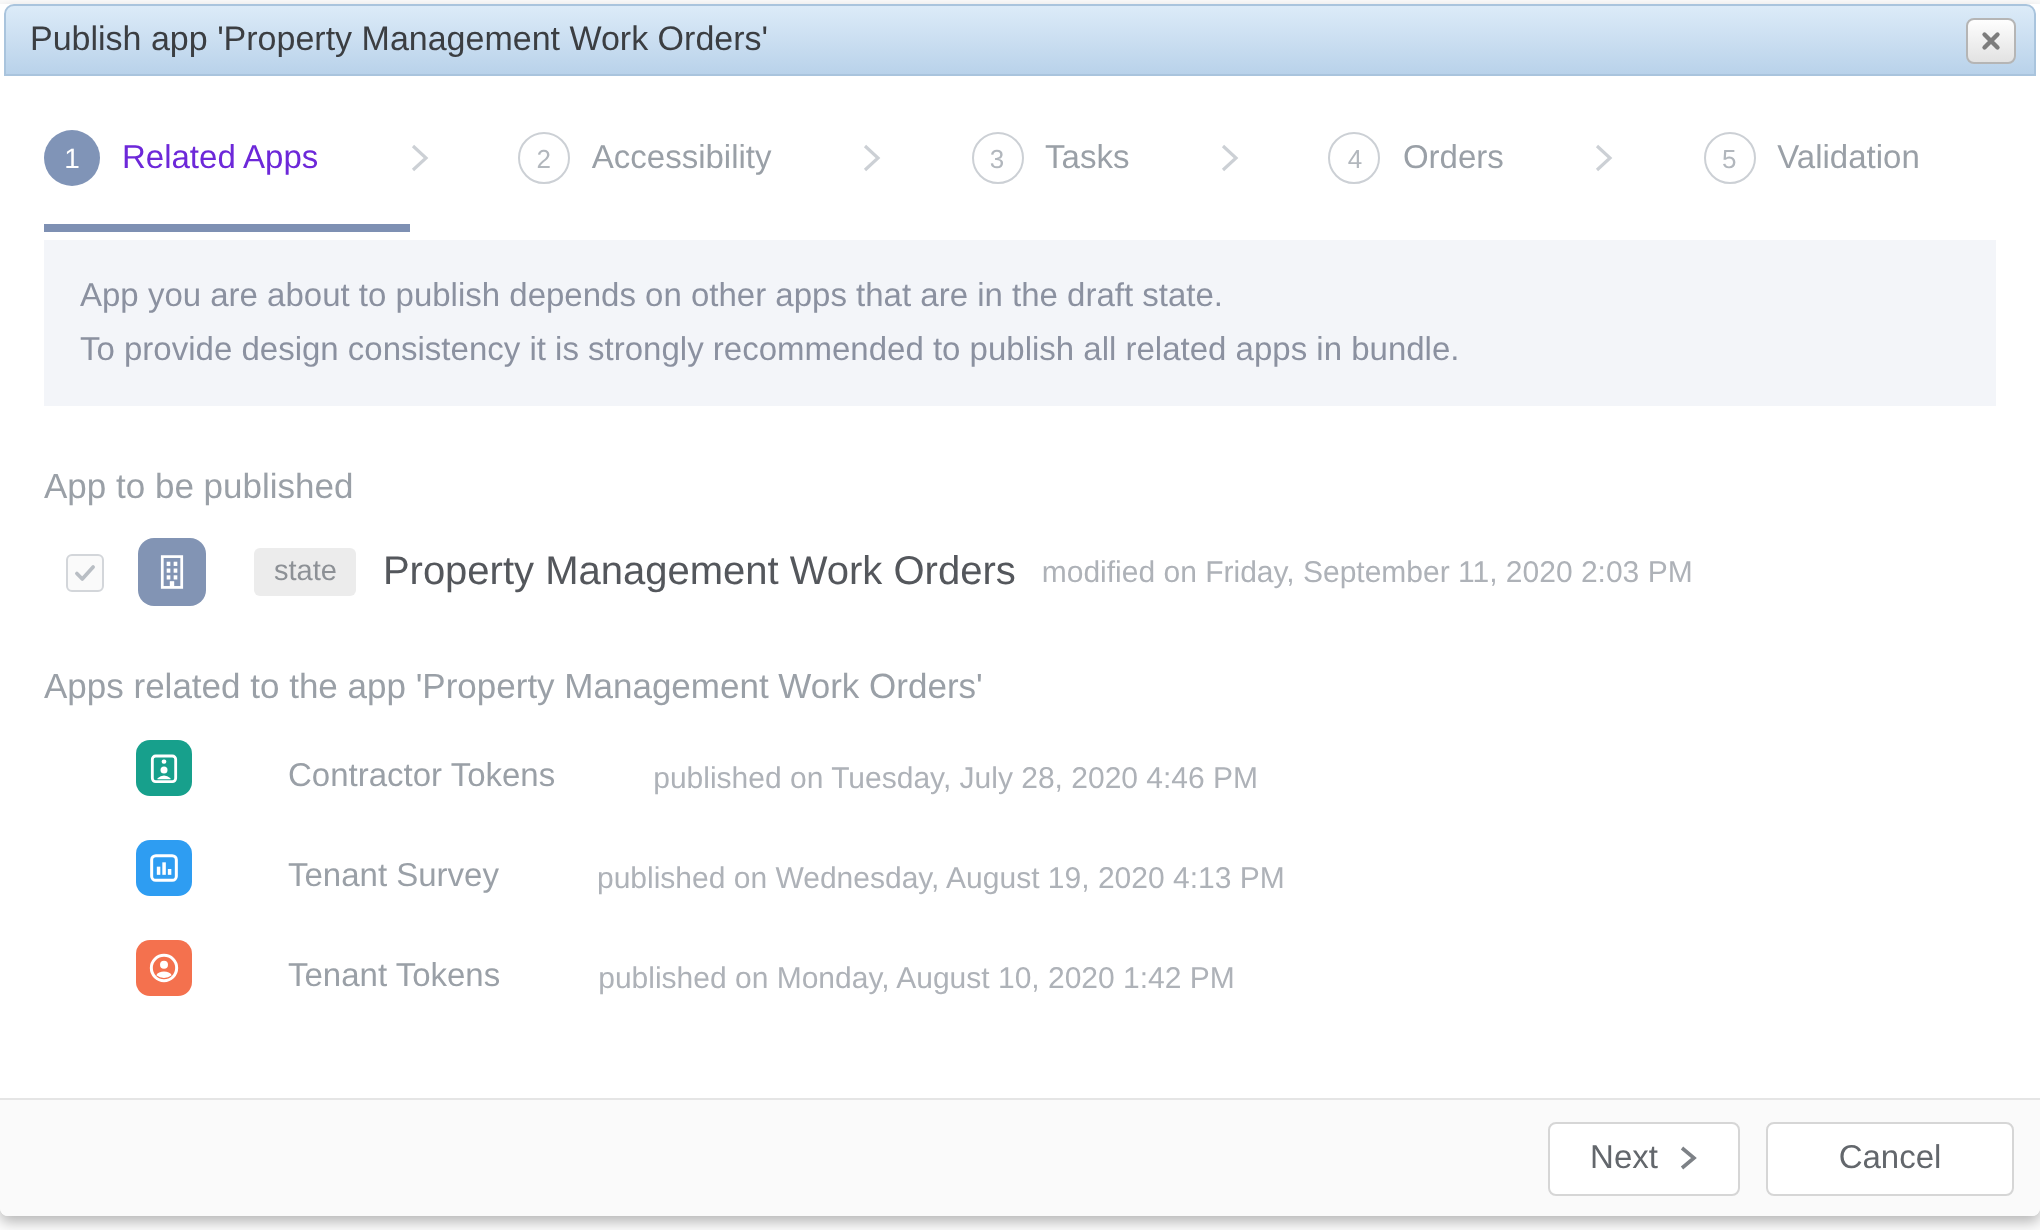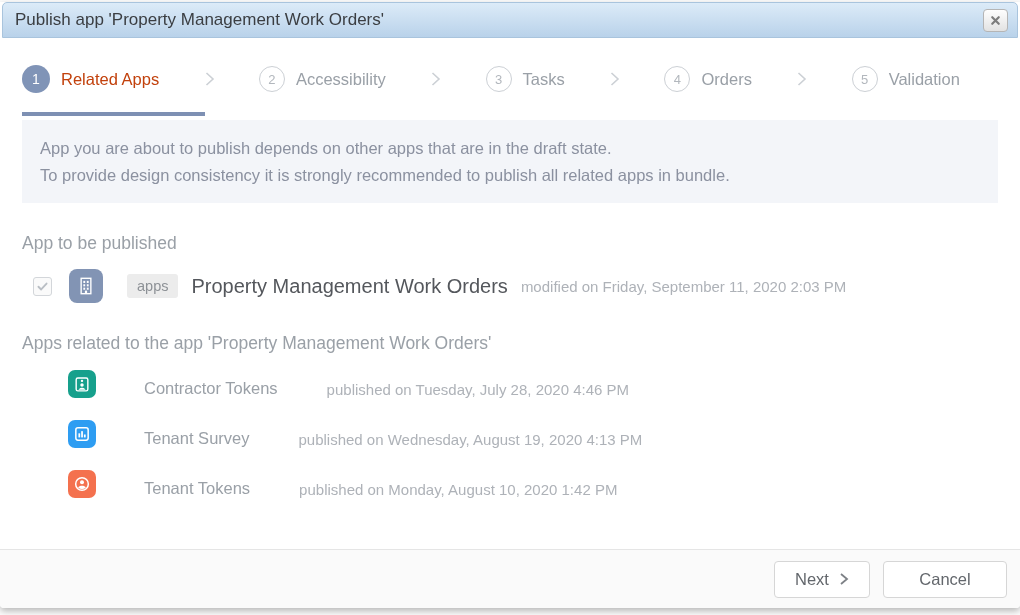--- a/index.html
+++ b/index.html
@@ -58,21 +58,21 @@
     flex: none;
   }
   .step.active .step-circle {
     width: 28px; height: 28px;
     border: none;
     background: #8094b7;
     color: #ffffff;
     font-size: 14px;
   }
   .step-label { font-size: 16.5px; color: #9aa0a7; white-space: nowrap; }
-  .step.active .step-label { color: #c2410c; }
+  .step.active .step-label { color: #6d28d9; }
   .step-sep { display: flex; align-items: center; }
   .active-underline {
     position: absolute;
     left: 22px; bottom: 0;
     width: 183px; height: 4px;
     background: #7e90b3;
   }
   
   .banner {
     margin: 4px 22px 0 22px;
@@ -244,21 +244,21 @@
         <rect x="6.7" y="3.6" width="10.6" height="16.8" fill="none" stroke="#ffffff" stroke-width="1.5"></rect>
         <rect x="9.1" y="6.4" width="2" height="2.3" fill="#ffffff"></rect>
           <rect x="12.9" y="6.4" width="2" height="2.3" fill="#ffffff"></rect>
         <rect x="9.1" y="10.1" width="2" height="2.3" fill="#ffffff"></rect>
           <rect x="12.9" y="10.1" width="2" height="2.3" fill="#ffffff"></rect>
         <rect x="9.1" y="13.8" width="2" height="2.3" fill="#ffffff"></rect>
           <rect x="12.9" y="13.8" width="2" height="2.3" fill="#ffffff"></rect>
         <rect x="10.8" y="17" width="2.4" height="3.4" fill="#ffffff"></rect>
       </svg>
     </span>
-    <span class="draft-badge">apps</span>
+    <span class="draft-badge">state</span>
     <span class="app-name">Property Management Work Orders</span>
     <span class="app-meta">modified on Friday, September 11, 2020 2:03 PM</span>
   </div>
 
   <div class="section-heading related">Apps related to the app 'Property Management Work Orders'</div>
 
   <div class="related-row">
     <span class="app-icon-sm" style="background: rgb(23, 160, 140);">
       <svg width="20" height="20" viewBox="0 0 24 24">
         <rect x="5" y="4.8" width="14" height="15.4" rx="2" fill="none" stroke="#ffffff" stroke-width="1.7"></rect>

